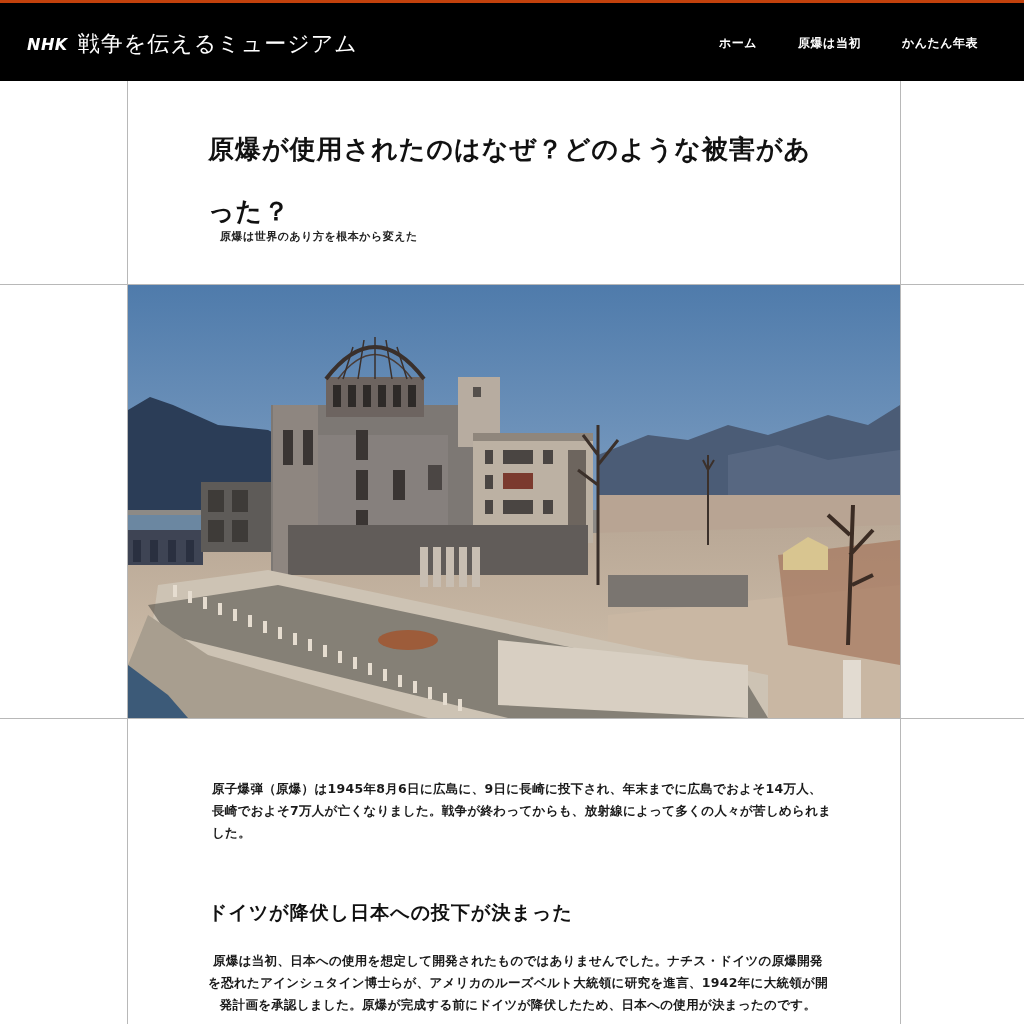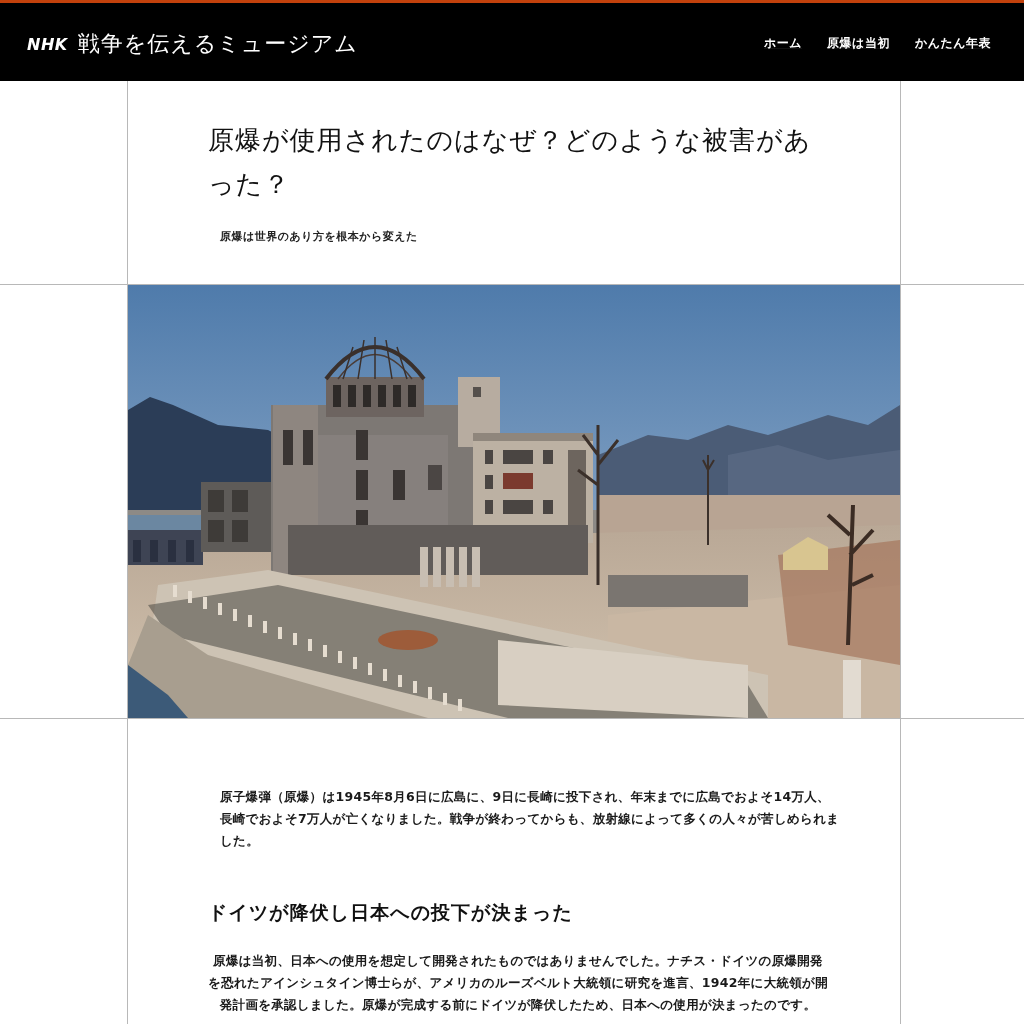--- a/index.html
+++ b/index.html
@@ -17,40 +17,40 @@
   }
   .logo { position: absolute; left: 27px; top: 26px; display: flex; align-items: center; text-decoration: none; }
   .logo-nhk {
     color: #fff; font-family: "DejaVu Sans", sans-serif; font-weight: bold; font-style: italic;
     font-size: 16px; letter-spacing: 0.5px; margin-right: 10px;
   }
   .logo-title {
     color: #fff; font-family: "DejaVu Serif", "Liberation Serif", serif; font-size: 22px;
     letter-spacing: 1px; font-weight: normal;
   }
-  .nav { position: absolute; right: 33px; top: 32px; display: flex; gap: 25px; text-decoration: underline; }
+  .nav { position: absolute; right: 46px; top: 32px; display: flex; gap: 41px; }
   .nav a { color: #fff; text-decoration: none; font-size: 12px; font-weight: bold; letter-spacing: 0.5px; }
 
   .vline { position: absolute; top: 81px; bottom: 0; width: 1px; background: #b8b8b8; }
   .hline { position: absolute; left: 0; width: 1024px; height: 1px; background: #b8b8b8; }
 
   .title {
     position: absolute; left: 208px; top: 118px; width: 620px;
-    font-size: 26px; font-weight: normal; line-height: 44px; margin: 0; letter-spacing: 1px;
+    font-size: 26px; font-weight: bold; line-height: 62px; margin: 0; letter-spacing: 1px;
   }
   .subtitle {
     position: absolute; left: 208px; top: 217px; font-size: 11px; font-weight: bold; color: #222;
     margin: 12px; letter-spacing: 0.5px;
   }
   .hero { position: absolute; left: 128px; top: 285px; width: 772px; height: 433px; overflow: hidden; }
   .hero svg { display: block; }
 
   .lead {
     position: absolute; left: 208px; top: 774px; width: 620px;
-    font-size: 12.5px; font-weight: bold; line-height: 22px; margin: 12px; letter-spacing: 0.3px; color: #1a1a1a;
+    font-size: 12.5px; font-weight: bold; line-height: 22px; margin: 4px; letter-spacing: 0.3px; color: #1a1a1a;
   }
   .h2 {
     position: absolute; left: 208px; top: 900px; font-size: 19px; font-weight: bold; margin: 0; letter-spacing: 1px;
   }
   .body-text {
     position: absolute; left: 208px; top: 950px; width: 620px;
     font-size: 12.5px; font-weight: bold; line-height: 22px; margin: 0; letter-spacing: 0.3px; color: #1a1a1a; text-align: center;
   }
 </style>
 </head>

